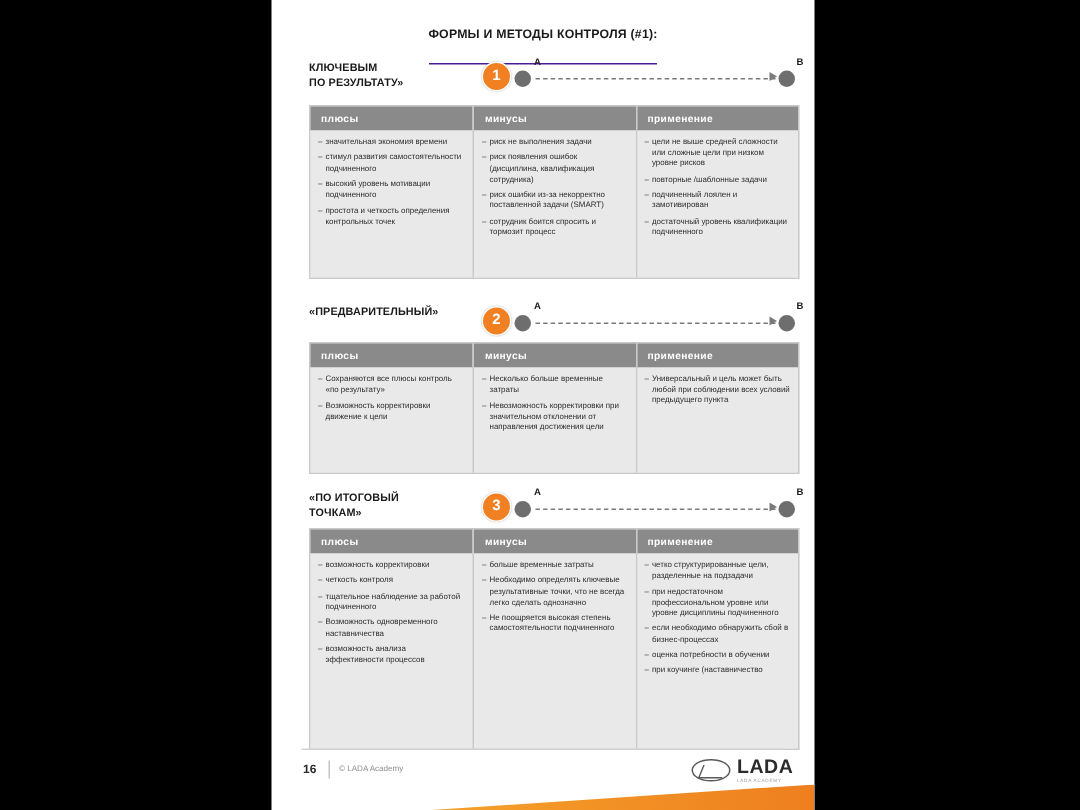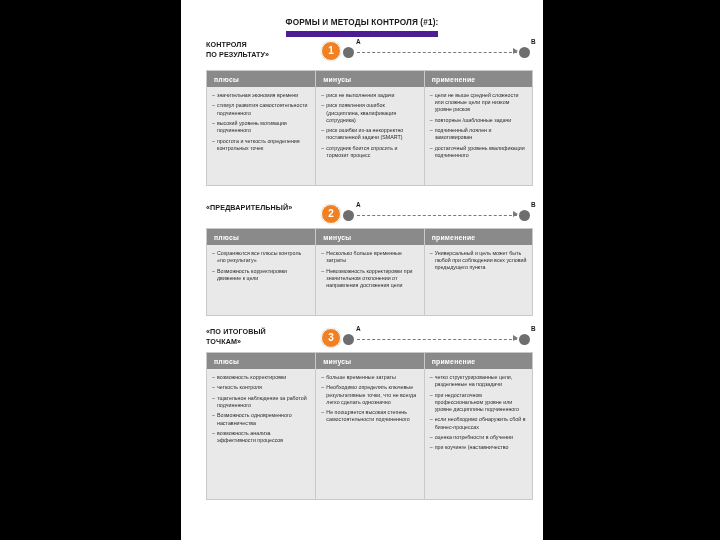--- a/index.html
+++ b/index.html
@@ -18,21 +18,21 @@
   }
   .title {
     position: absolute;
     top: 18px; left: 0; width: 362px;
     text-align: center;
     font-size: 8.2px;
     font-weight: bold;
     letter-spacing: 0.15px;
     color: #1a1a1a;
   }
-  .title span { border-bottom: 6px solid #4c1d95; padding-bottom: 4px; }
+  .title span { border-bottom: 1px solid #4c1d95; padding-bottom: 15px; }
 
   
   .block { position: absolute; left: 0; width: 362px; }
   .blk-label {
     position: absolute;
     left: 25px; top: 0;
     font-size: 7.2px; font-weight: bold;
     color: #1a1a1a; line-height: 9.5px;
     letter-spacing: 0.1px;
     width: 110px;
@@ -152,21 +152,21 @@
 <body>
 
 <div id="slide">
 
   <div class="title">
     <span>ФОРМЫ И МЕТОДЫ КОНТРОЛЯ (#1):</span>
   </div>
 
   <div id="blocks-root">
       <div class="block" style="top: 40px;">
-        <div class="blk-label" style="white-space: pre-line;">КОНТРОЛЯ
+        <div class="blk-label" style="white-space: pre-line;">КЛЮЧЕВЫМ
 ПО РЕЗУЛЬТАТУ»</div>
         <div class="diagram">
           <div class="numcircle">1</div>
           <div class="dotA"></div>
           <div class="lbl-a">A</div>
           <div class="dashline"></div>
           <div class="arrowhead"></div>
           <div class="dotB"></div>
           <div class="lbl-b">B</div>
         </div>
@@ -362,14 +362,28 @@
             </div>
             <div class="li">
               <span class="dash">–</span>
               <span class="txt">при коучинге (наставничество</span>
             </div>
           </div>
         </div>
       </div>
     </div>
 
+  <div class="footer">
+    <div class="footer-rule"></div>
+    <div class="pgnum">16</div>
+    <div class="pgdivider"></div>
+    <div class="copy">© LADA Academy</div>
+    <div class="logo">
+      <div class="logo-mark"></div>
+      <div>
+        <div class="logo-text">LADA</div>
+        <div class="logo-sub">LADA ACADEMY</div>
+      </div>
+    </div>
+    <div class="swoosh"></div>
+  </div>
 
 </div>
 
 </body></html>

